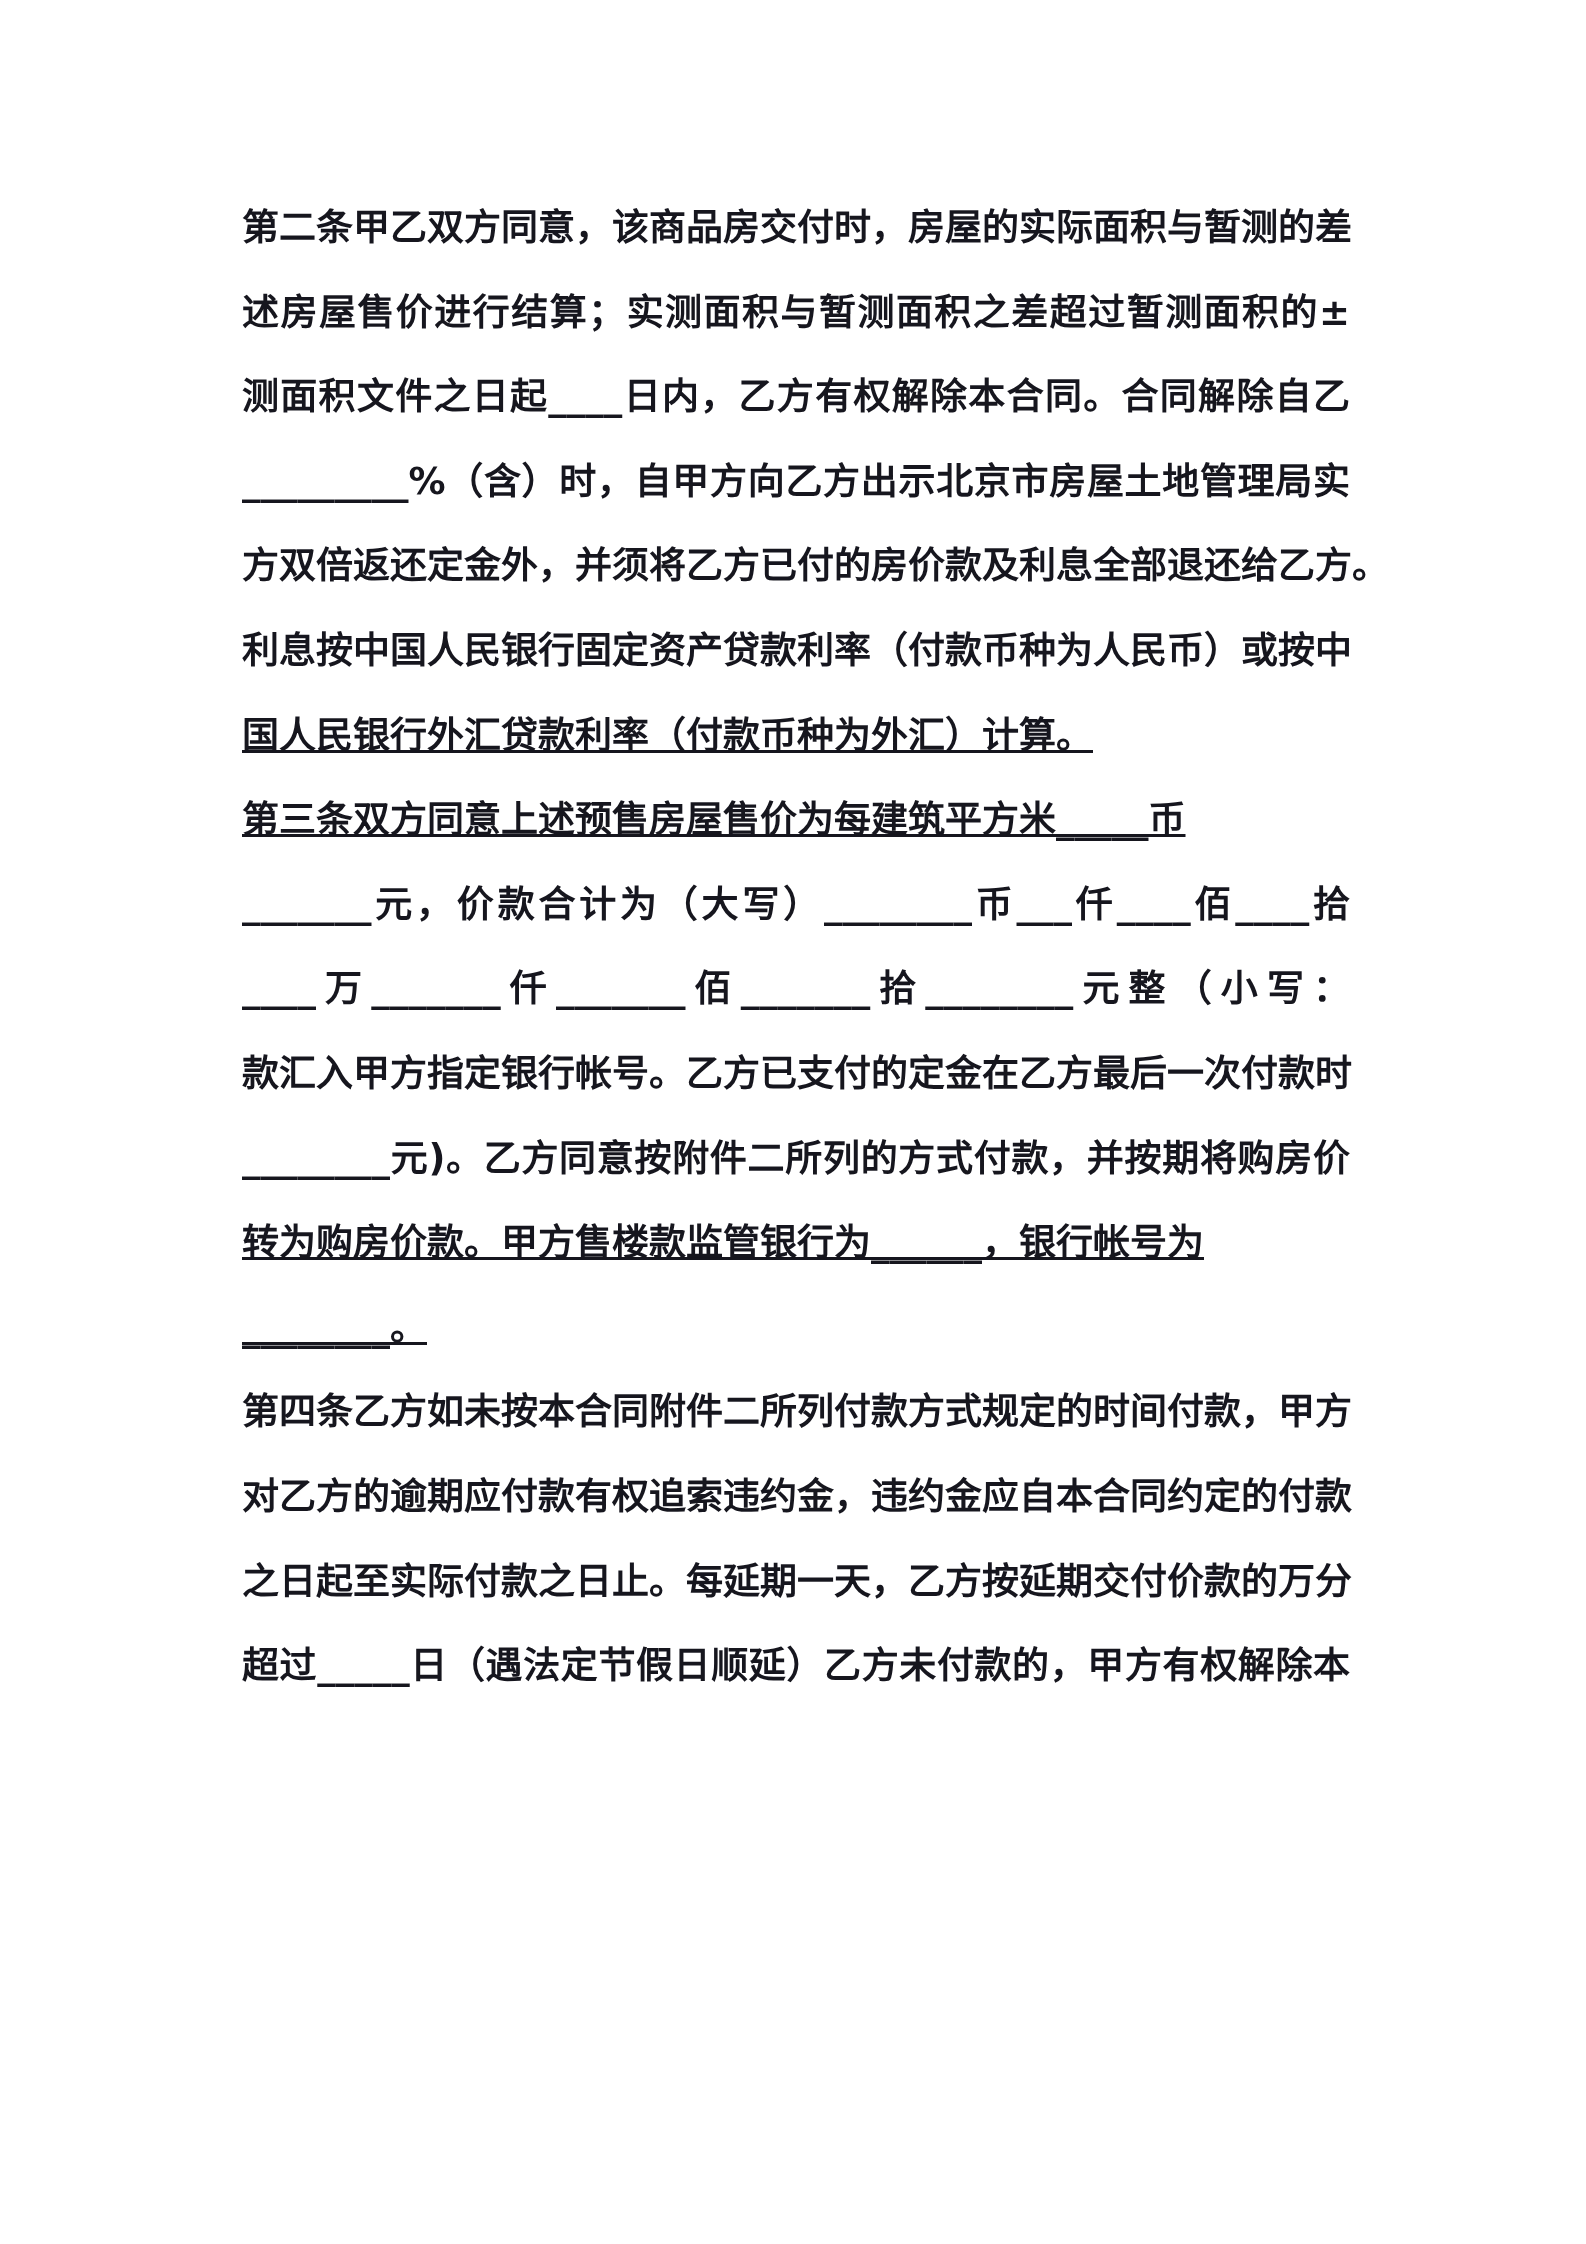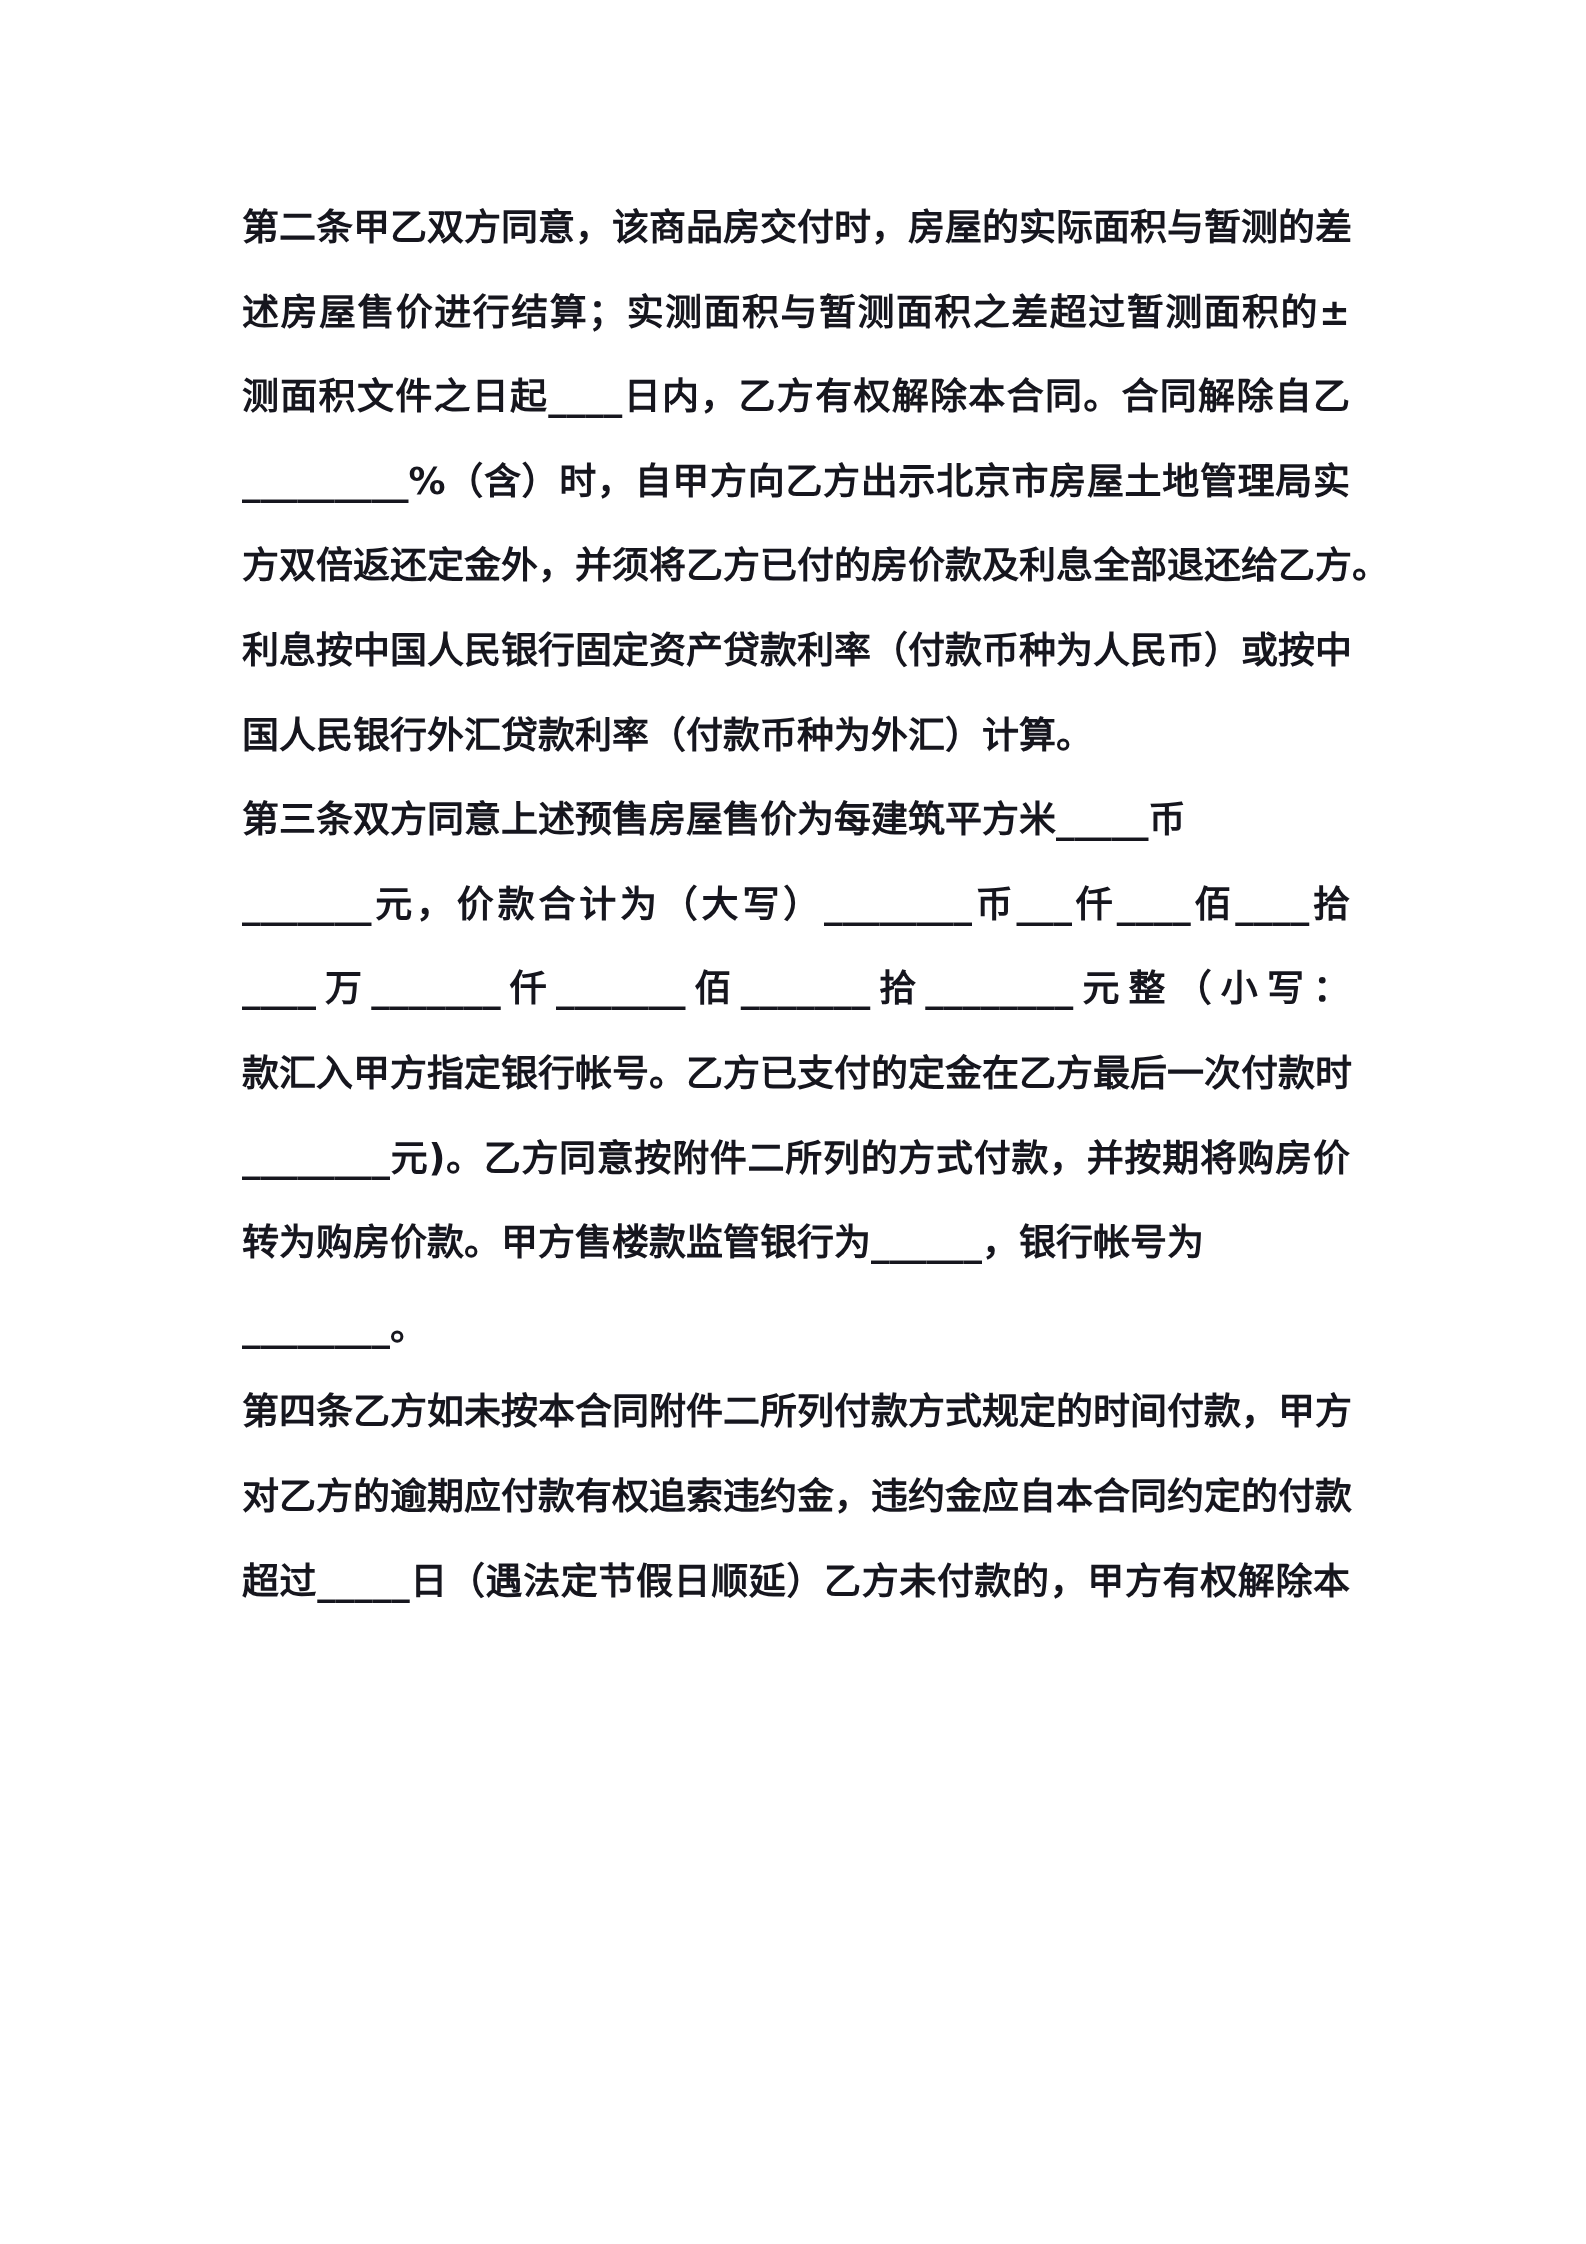--- a/index.html
+++ b/index.html
@@ -34,20 +34,21 @@
   
   .line.just {
     text-align: justify;
     text-align-last: justify;
     text-justify: inter-ideograph;
   }
   
   .line.short {
     text-align: center;
     text-align-last: left;
+    text-decoration: underline;
   }
 </style>
 </head>
 <body>
 
 <div class="page">
   <div class="text-block">
     <div class="line just">第二条甲乙双方同意，该商品房交付时，房屋的实际面积与暂测的差</div>
     <div class="line just">述房屋售价进行结算；实测面积与暂测面积之差超过暂测面积的±</div>
     <div class="line just">测面积文件之日起____日内，乙方有权解除本合同。合同解除自乙</div>
@@ -57,15 +58,16 @@
     <div class="line short">国人民银行外汇贷款利率（付款币种为外汇）计算。</div>
     <div class="line short">第三条双方同意上述预售房屋售价为每建筑平方米_____币</div>
     <div class="line just">_______元，价款合计为（大写）________币___仟____佰____拾</div>
     <div class="line just">____万_______仟_______佰_______拾________元整（小写：</div>
     <div class="line just">款汇入甲方指定银行帐号。乙方已支付的定金在乙方最后一次付款时</div>
     <div class="line just">________元)。乙方同意按附件二所列的方式付款，并按期将购房价</div>
     <div class="line short">转为购房价款。甲方售楼款监管银行为______，银行帐号为</div>
     <div class="line short">________。</div>
     <div class="line just">第四条乙方如未按本合同附件二所列付款方式规定的时间付款，甲方</div>
     <div class="line just">对乙方的逾期应付款有权追索违约金，违约金应自本合同约定的付款</div>
+    <div class="line just">之日起至实际付款之日止。每延期一天，乙方按延期交付价款的万分</div>
     <div class="line just">超过_____日（遇法定节假日顺延）乙方未付款的，甲方有权解除本</div>
   </div>
 </div>
 
 </body></html>

